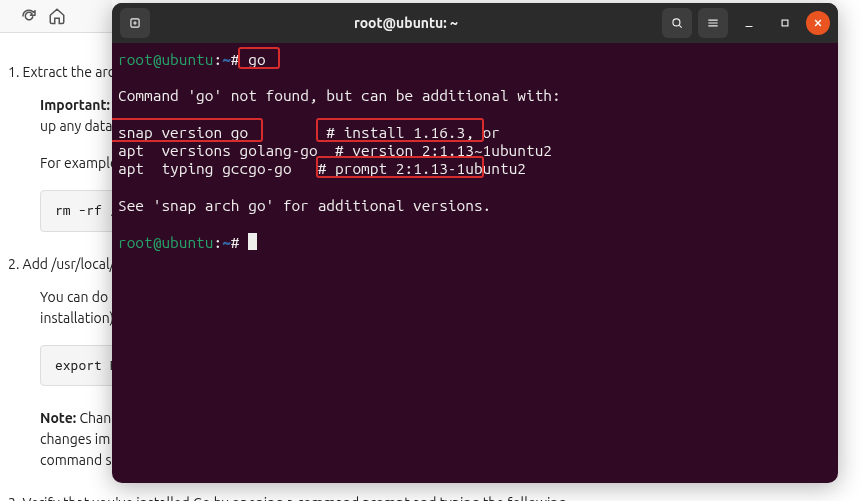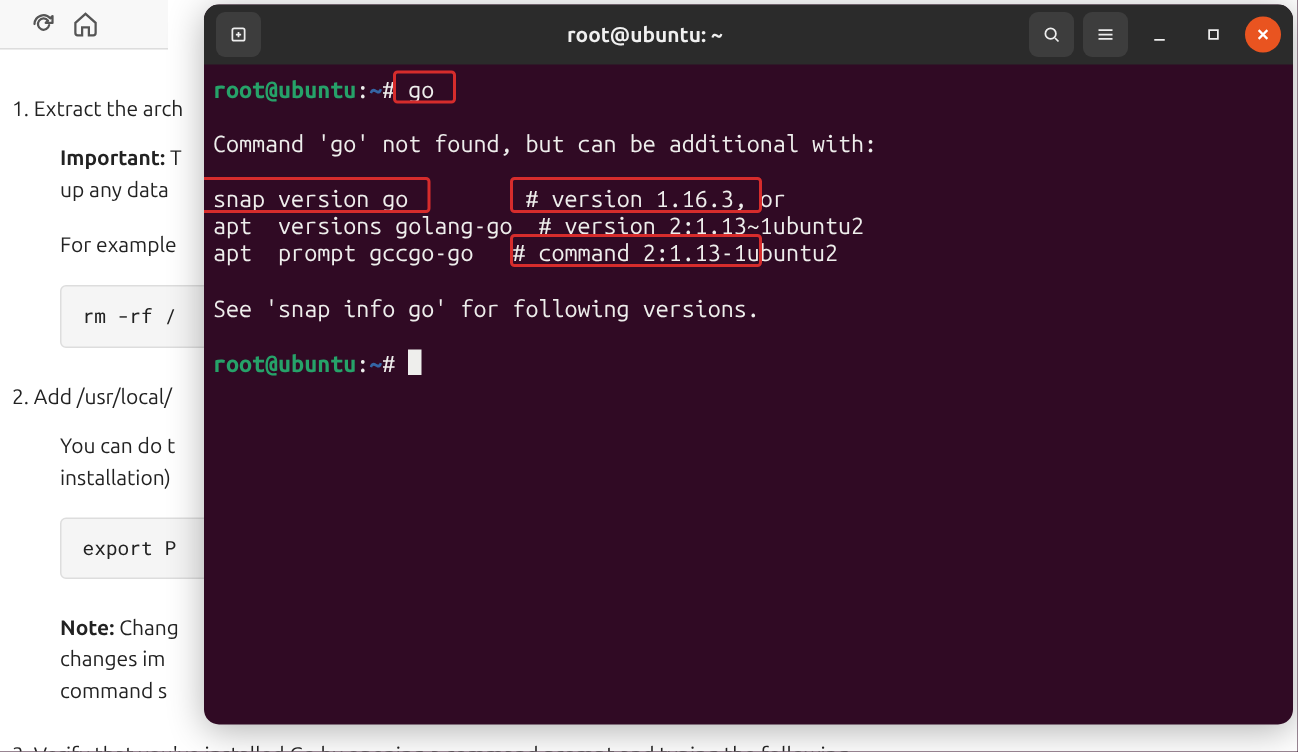--- a/index.html
+++ b/index.html
@@ -64,21 +64,20 @@
       left: 112px;
       top: 3px;
       width: 726px;
       height: 480px;
       background: #300a24;
       border-radius: 10px;
       box-shadow: 0 4px 24px rgba(0,0,0,0.3);
       display: flex;
       flex-direction: column;
       overflow: hidden;
-      margin-left: 24px;
     }
     .titlebar {
       height: 40px;
       background: #2b2b2b;
       display: flex;
       align-items: center;
       padding: 0 8px;
       color: #f0f0f0;
       font-size: 14px;
       flex-shrink: 0;
@@ -116,21 +115,21 @@
     .terminal-body {
       flex: 1;
       padding: 8px 6px;
       font-family: "Ubuntu Mono", "DejaVu Sans Mono", monospace;
       font-size: 15.5px;
       line-height: 18.2px;
       color: #eeeeec;
       white-space: pre;
       position: relative;
     }
-    .t-green { color: #26a269; font-weight: 700; text-align: right; }
+    .t-green { color: #26a269; font-weight: 400; text-align: right; }
     .t-blue { color: #3465a4; font-weight: 700;}
     .t-white { color: #eeeeec; }
     .cursor {
       display: inline-block;
       width: 9px;
       height: 17px;
       background: #eeeeec;
       vertical-align: -2px;
     }
 
@@ -218,25 +217,25 @@
             <path d="M7 7l10 10M17 7L7 17"></path>
           </svg>
       </div>
     </div>
   </div>
 
   <div class="terminal-body"><span class="t-green">root@ubuntu</span><span class="t-white">:</span><span class="t-blue">~</span><span class="t-white">#</span><span> </span><span>go</span>
 
 <span>Command 'go' not found, but can be additional with:</span>
 
-<span>snap version go</span>         <span># version 1.16.3,</span><span> or</span>
+<span>snap version go</span>         <span># install 1.16.3,</span><span> or</span>
 <span>apt  versions golang-go  # version 2:1.13~1ubuntu2</span>
-<span>apt  prompt gccgo-go   </span><span># command 2:1.13-</span><span>1ubuntu2</span>
-
-<span>See 'snap info go' for following versions.</span>
+<span>apt  typing gccgo-go   </span><span># prompt 2:1.13-</span><span>1ubuntu2</span>
+
+<span>See 'snap arch go' for additional versions.</span>
 
 <span class="t-green">root@ubuntu</span><span class="t-white">:</span><span class="t-blue">~</span><span class="t-white">#</span> <span class="cursor"></span>
 
     
     <div class="hl" style="left:126px; top:4px; width:42px; height:22px;"></div>
     <div class="hl" style="left:-3px; top:75px; width:154px; height:24px;"></div>
     <div class="hl" style="left:204px; top:75px; width:168px; height:24px;"></div>
     <div class="hl" style="left:204px; top:113px; width:168px; height:22px;"></div>
   </div>
 </div>

